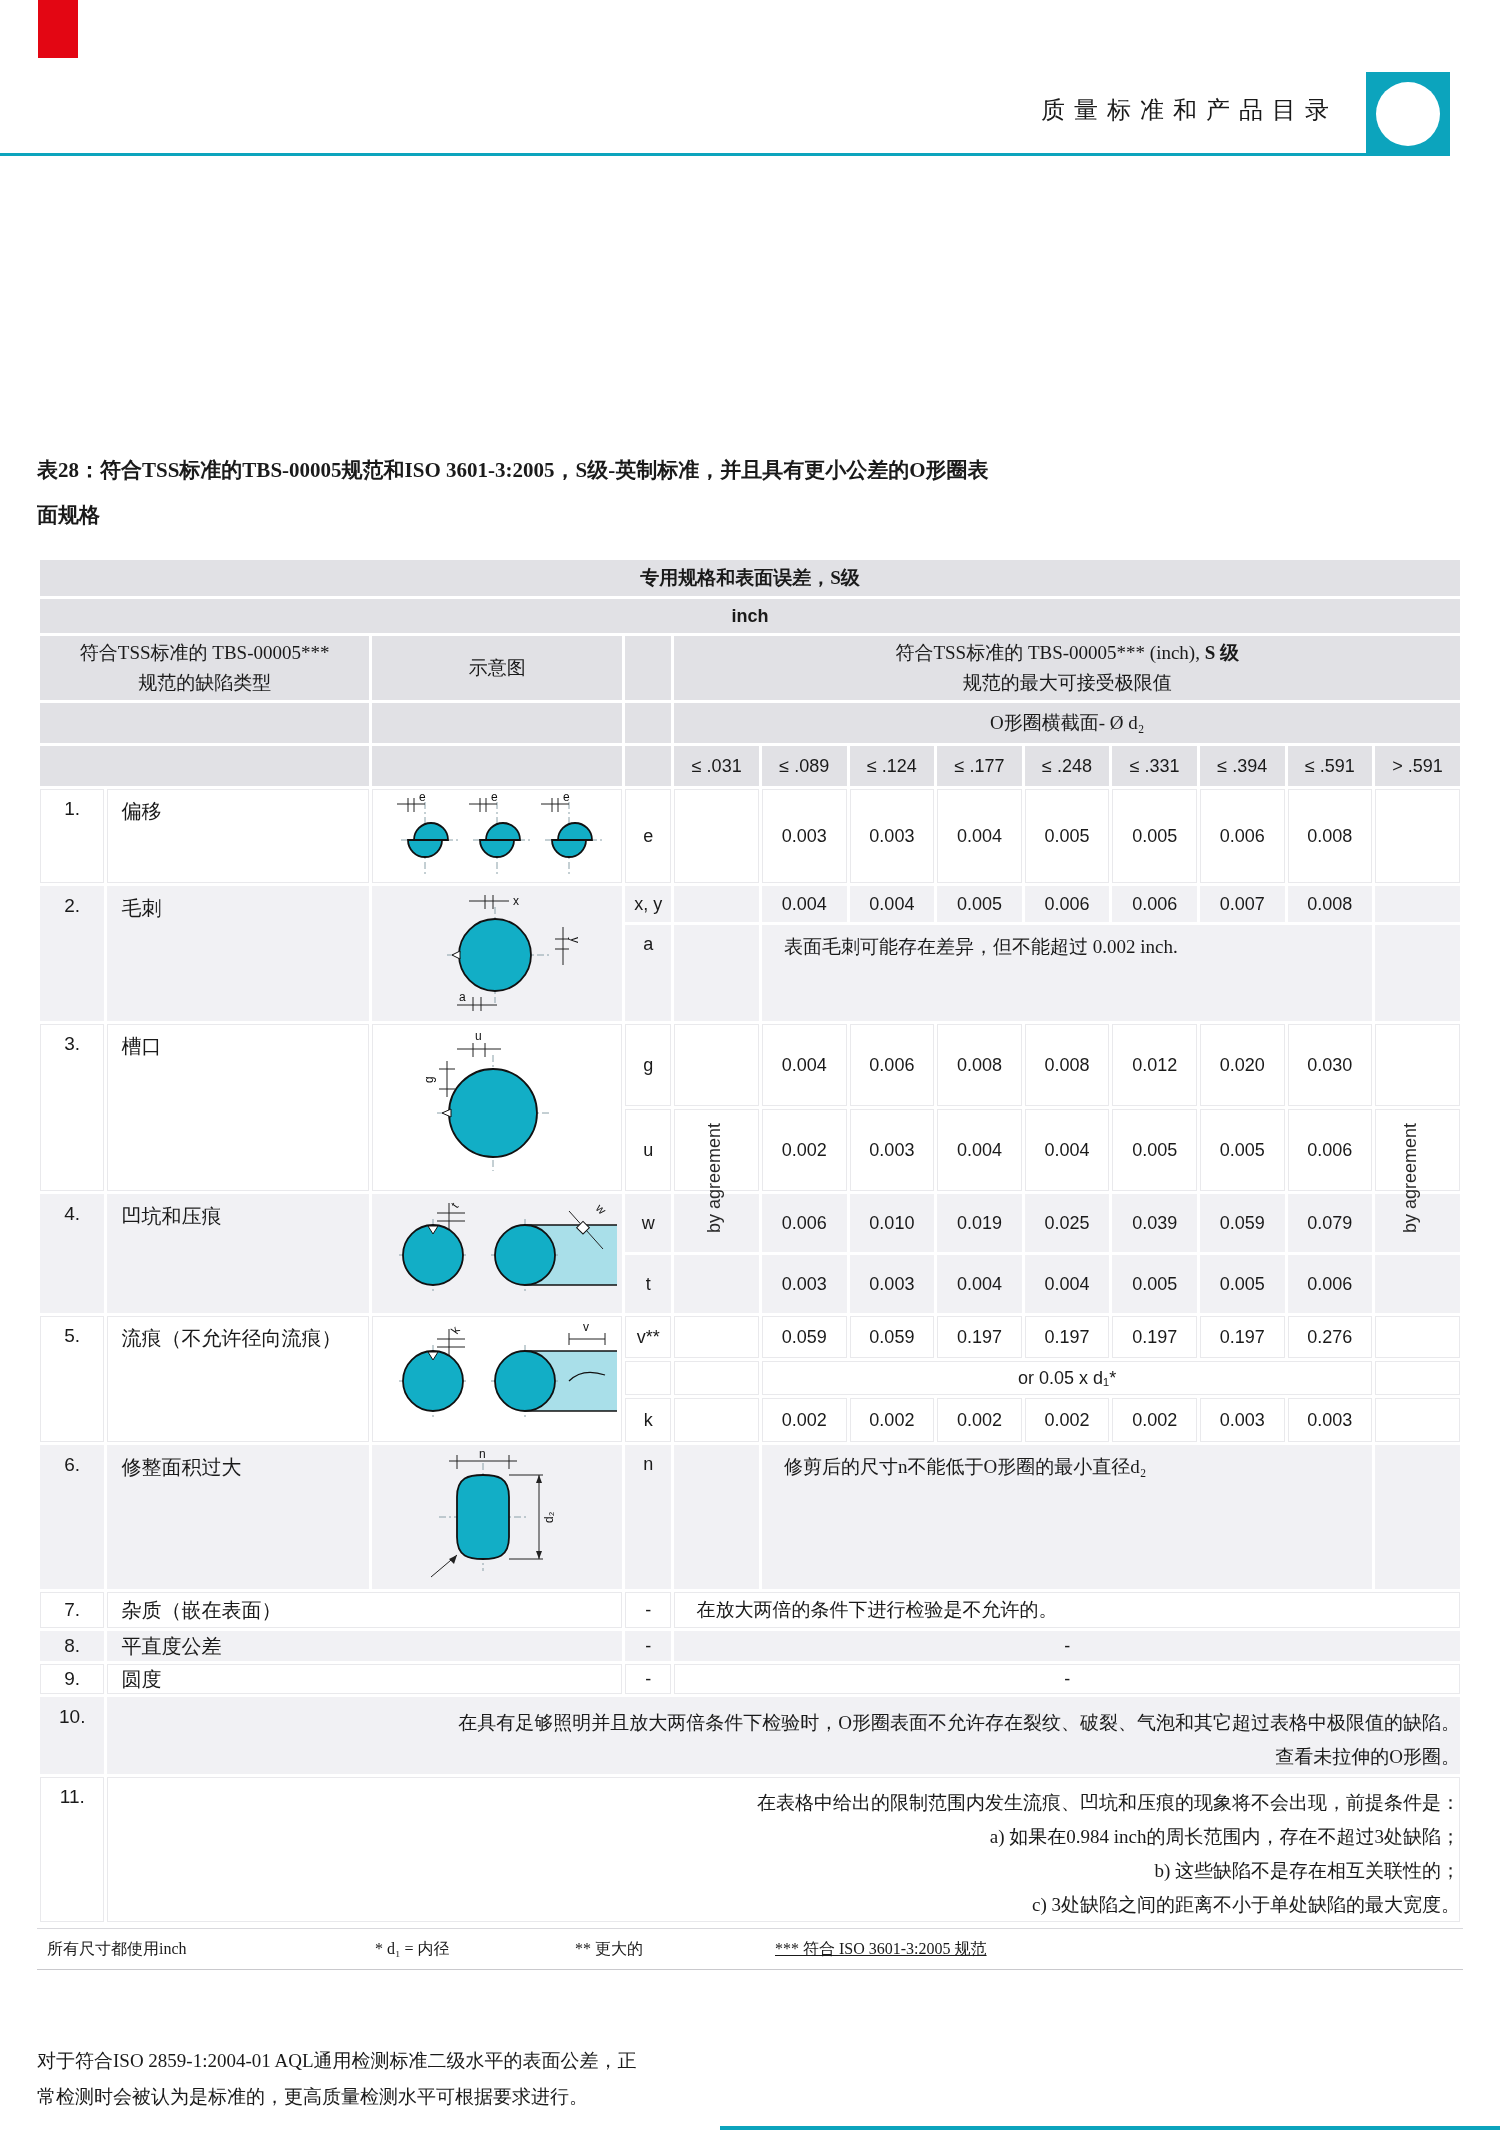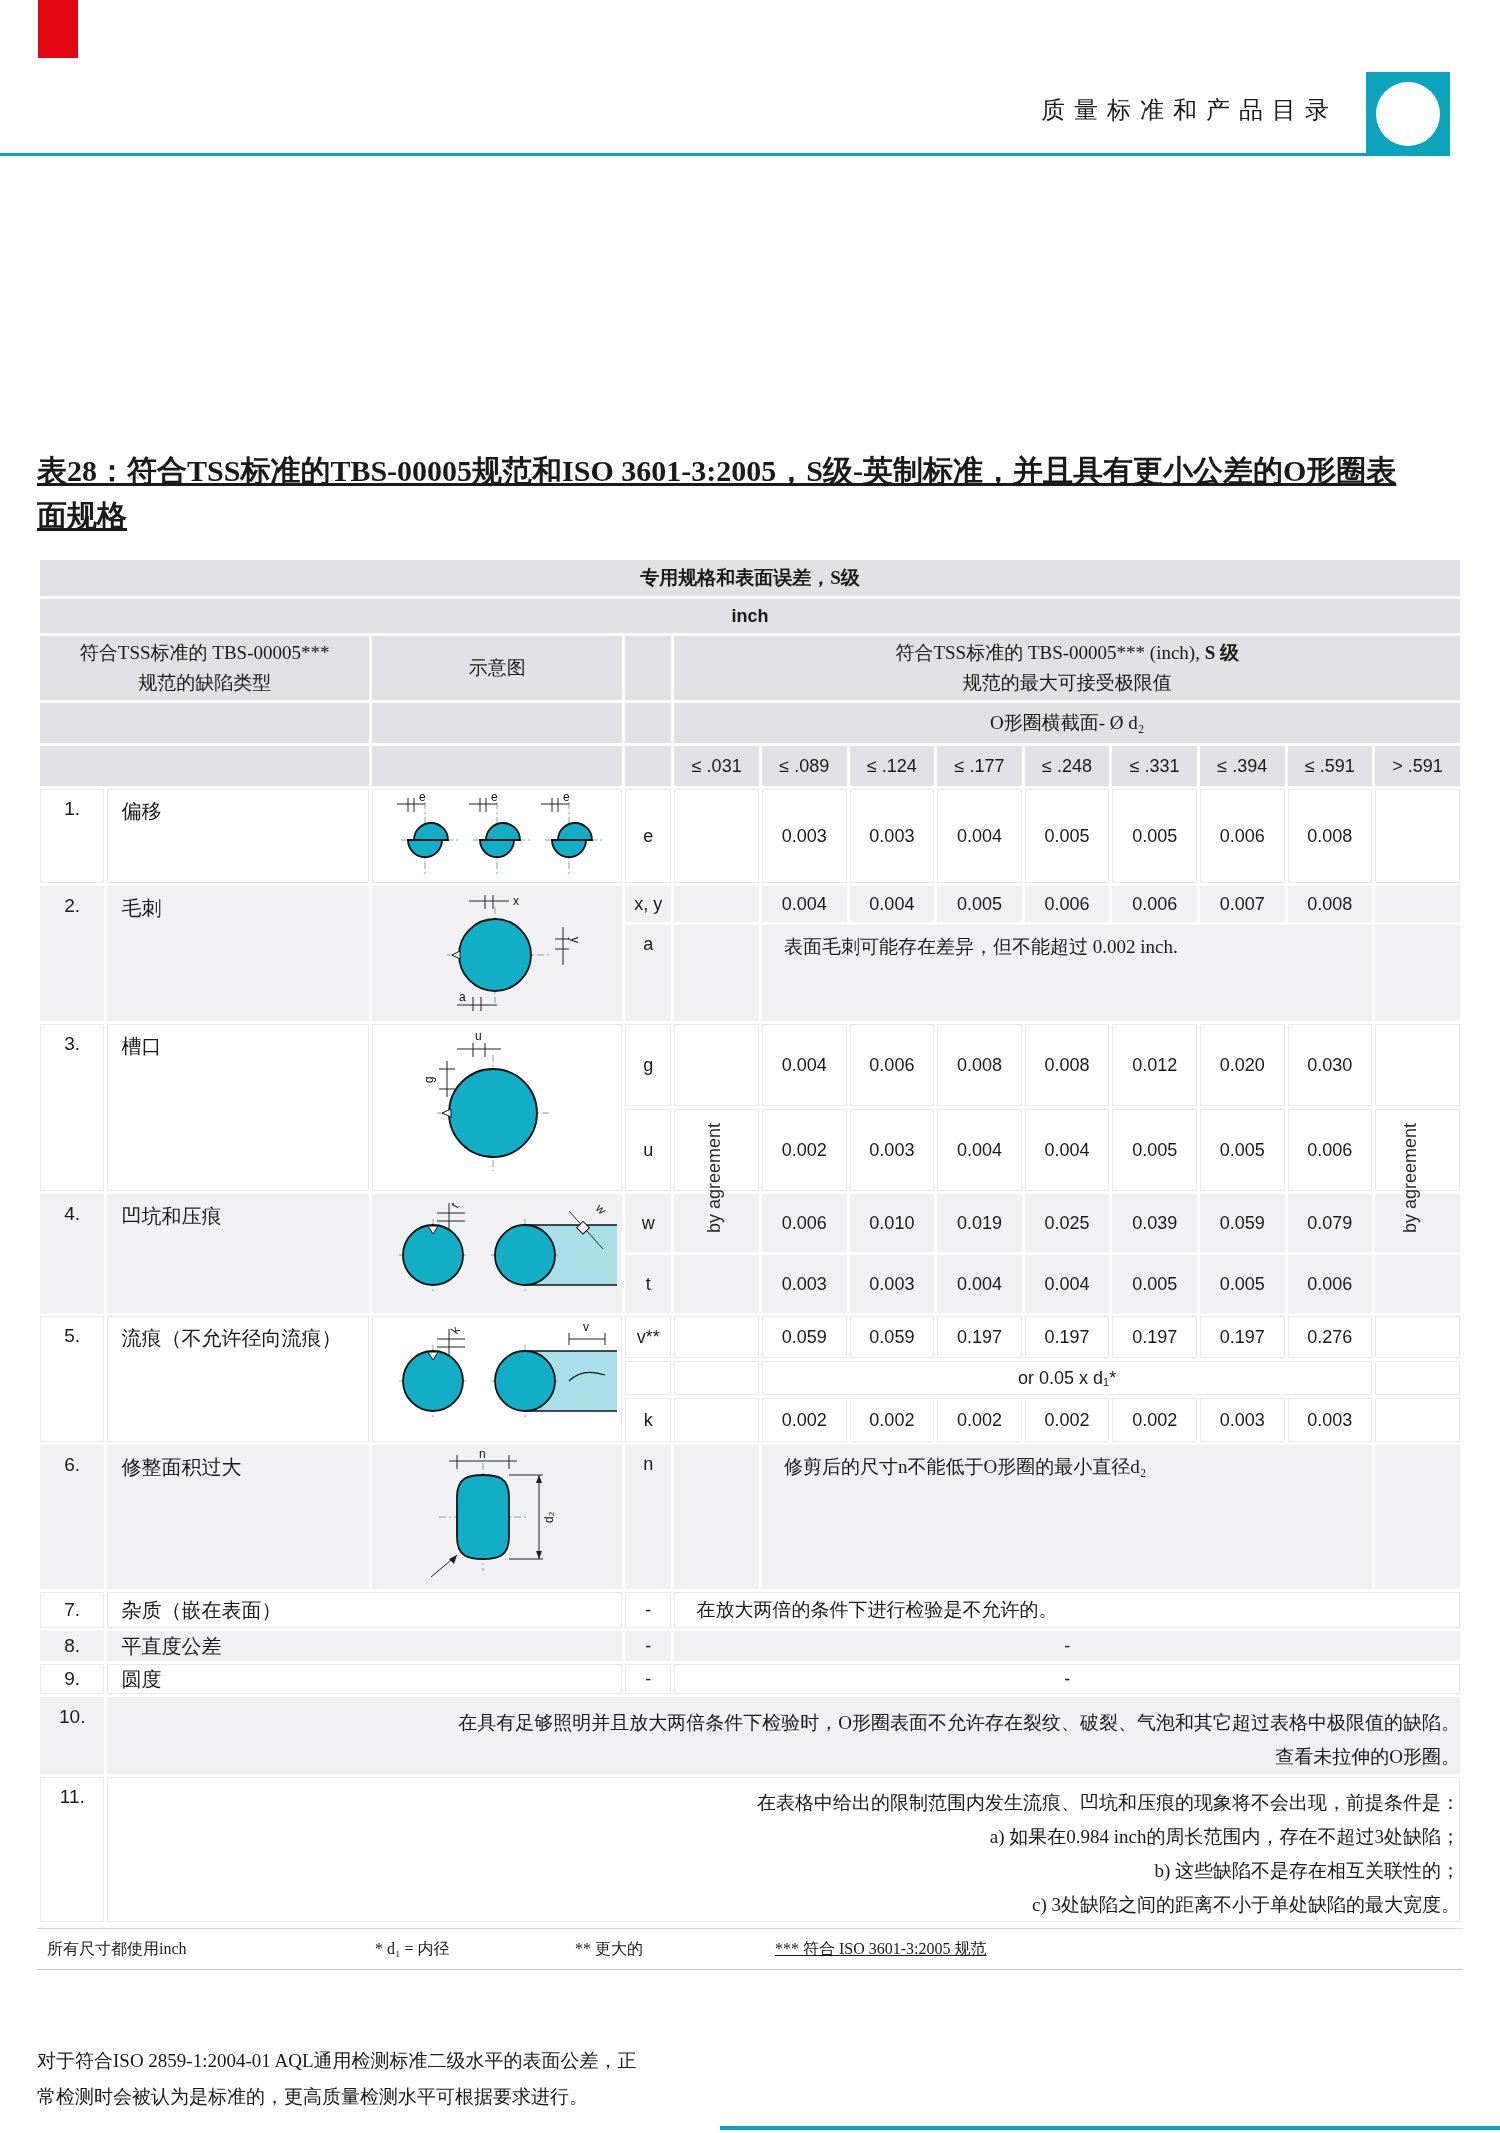--- a/index.html
+++ b/index.html
@@ -7,21 +7,21 @@
         font-family:"Liberation Serif","DejaVu Serif",serif;color:#1a1a1a;}
 
   
   .corner-red{position:absolute;left:38px;top:0;width:40px;height:58px;background:#e30613;}
   .hdr-title{position:absolute;right:162px;top:94px;font-size:24px;letter-spacing:9px;white-space:nowrap;text-align:center;}
   .hdr-rule{position:absolute;left:0;top:153px;width:1450px;height:3px;background:#0ca4bd;}
   .hdr-square{position:absolute;left:1366px;top:72px;width:84px;height:84px;background:#0ca4bd;}
   .hdr-square .dot{position:absolute;left:10px;top:10px;width:64px;height:64px;border-radius:50%;background:#fff;}
 
   
-  .doc-title{position:absolute;left:37px;top:448px;width:1430px;font-weight:700;font-size:30px;line-height:45px;text-decoration:underline;}
+  .doc-title{position:absolute;left:37px;top:448px;width:1430px;font-weight:700;font-size:21px;line-height:45px;}
 
   
   .tbl-wrap{position:absolute;left:37px;top:557px;width:1426px;}
   table{border-collapse:separate;border-spacing:3px;table-layout:fixed;width:1426px;}
   td{padding:0;overflow:hidden;text-align:center;vertical-align:middle;font-size:18px;}
   td.h{background:#e1e1e5;margin-left:20px;}
   td.g{background:#f1f1f4;}
   td.wc{background:#ffffff;box-shadow:inset 0 0 0 1px #e9e9ec;}
   .cn{font-family:"Liberation Serif","DejaVu Serif",serif;font-size:19px;}
   .lat{font-family:"Liberation Sans","DejaVu Sans",sans-serif;font-size:18px;}

